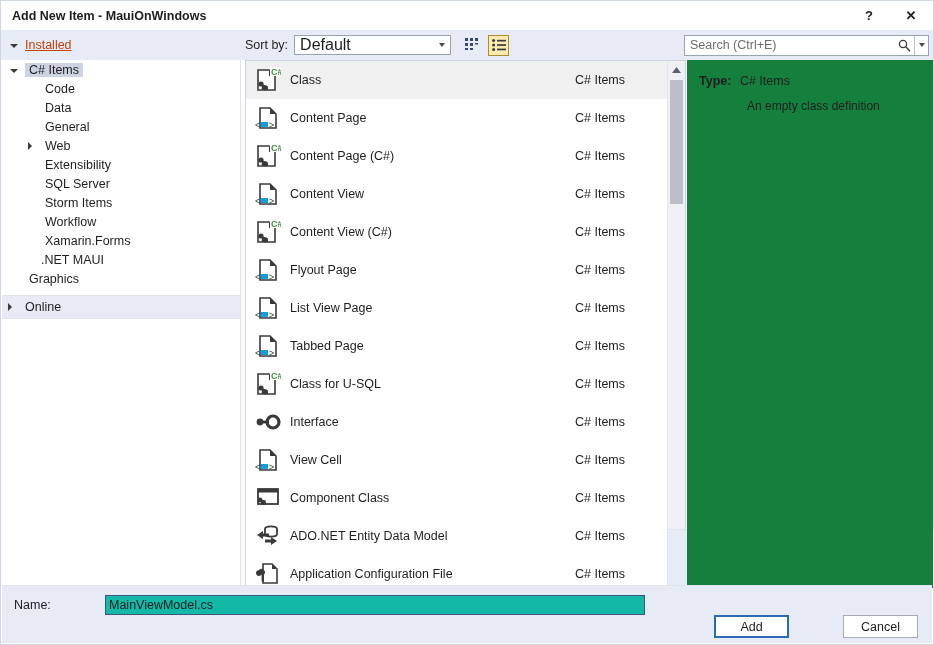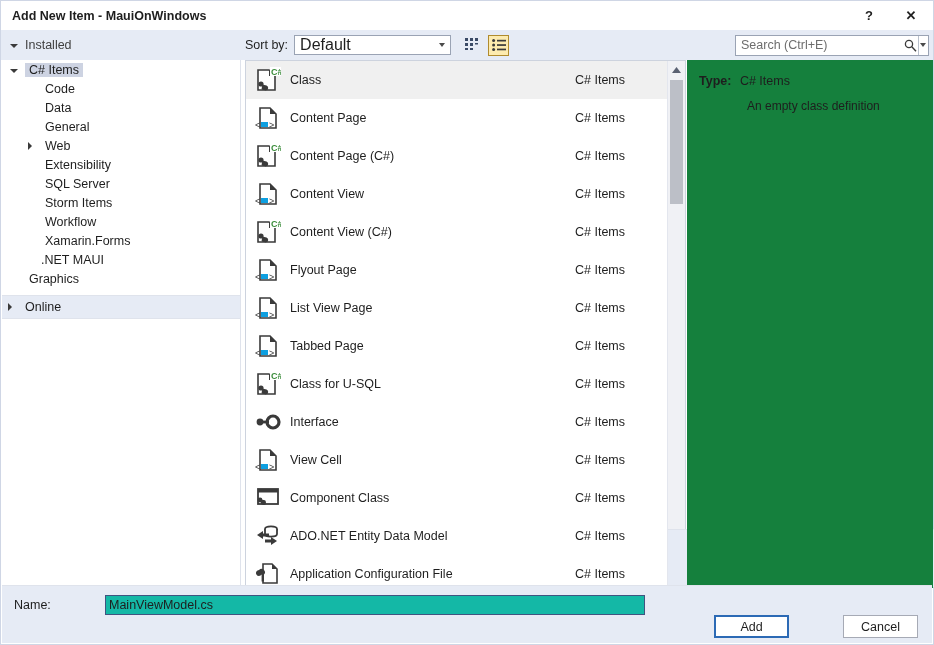--- a/index.html
+++ b/index.html
@@ -76,21 +76,21 @@
     border-bottom: 4px solid transparent;
     margin-right: 7px;
   }
   .tri.down {
     border-left: 4px solid transparent;
     border-right: 4px solid transparent;
     border-top: 4.5px solid #3a3a3a;
     border-bottom: 0;
     margin-top: 2px;
   }
-  .installed-label { font-size: 12.5px; color: #404040; }
+  .installed-label { font-size: 12.5px; color: #c2410c; text-decoration: underline; }
 
   .tb-mid {
     flex: 1;
     display: flex;
     align-items: center;
     padding-left: 5px;
   }
   .sortby-label { font-size: 12.5px; margin-right: 6px; color:#1e1e1e; }
   .combo {
     width: 157px; height: 20px;
@@ -128,21 +128,21 @@
 
   .tb-right {
     width: 250px;
     display: flex;
     align-items: center;
     justify-content: flex-end;
     padding-right: 4px;
     box-sizing: border-box;
   }
   .searchbox {
-    width: 194px; height: 21px;
+    width: 245px; height: 21px;
     background: #ffffff;
     border: 1px solid #9aa3b4;
     display: flex; align-items: center;
     box-sizing: border-box;
     position: relative;
   }
   .searchbox input {
     border: 0; outline: 0;
     flex: 1;
     height: 17px;

